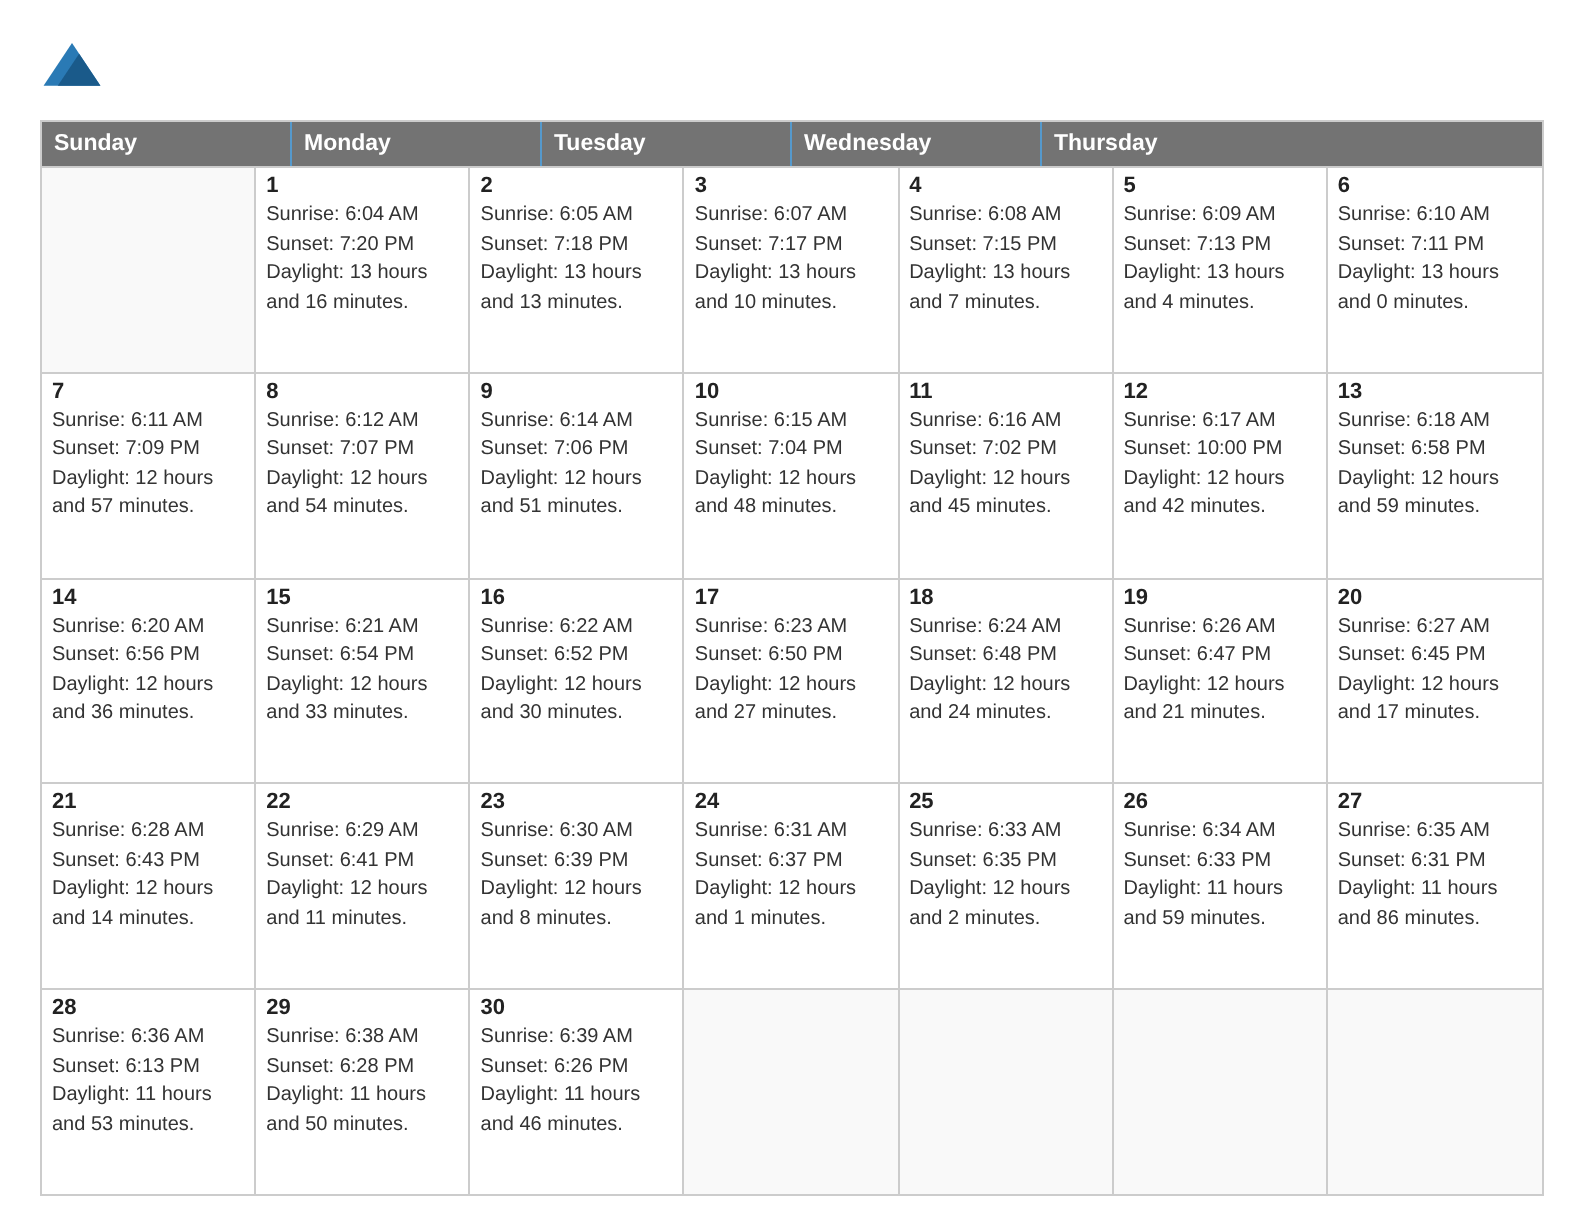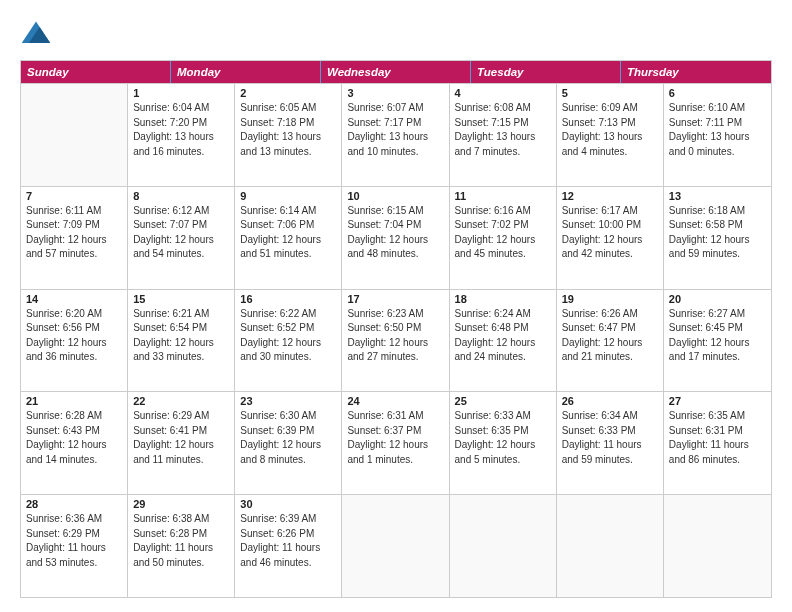--- a/index.html
+++ b/index.html
@@ -62,23 +62,22 @@
       font-weight: normal;
     }
     .calendar {
       flex: 1;
       display: flex;
       flex-direction: column;
       border: 1px solid #ccc;
     }
     .cal-header {
       display: grid;
-      grid-template-columns: repeat(5, 1fr);
-      background: #be185d;
-      font-style: italic;
+      grid-template-columns: repeat(6, 1fr);
+      background: #737373;
     }
     .cal-header-cell {
       color: #fff;
       font-size: 11.5px;
       font-weight: bold;
       padding: 5px 6px;
       text-align: left;
       border-right: 1px solid #5599cc;
     }
     .cal-header-cell:last-child { border-right: none; }
@@ -134,22 +133,22 @@
     <div class="title-block">
       <div class="month-title"></div>
       <div class="subtitle"></div>
     </div>
   </div>
 
   <div class="calendar">
     <div class="cal-header" id="cal-header">
         <div class="cal-header-cell">Sunday</div>
         <div class="cal-header-cell">Monday</div>
+        <div class="cal-header-cell">Tuesday</div>
         <div class="cal-header-cell">Wednesday</div>
-        <div class="cal-header-cell">Tuesday</div>
         <div class="cal-header-cell">Thursday</div>
       </div>
     <div class="cal-body" id="cal-body">
         <div class="cal-row">
           <div class="cal-cell empty"></div>
           <div class="cal-cell">
             <div class="day-num">1</div>
             <div class="day-info">
               <div>Sunrise: 6:04 AM</div>
               <div>Sunset: 7:20 PM</div>
@@ -369,21 +368,21 @@
               <div>Daylight: 12 hours</div>
               <div>and 1 minutes.</div>
             </div>
           </div>
           <div class="cal-cell">
             <div class="day-num">25</div>
             <div class="day-info">
               <div>Sunrise: 6:33 AM</div>
               <div>Sunset: 6:35 PM</div>
               <div>Daylight: 12 hours</div>
-              <div>and 5 minutes.</div>
+              <div>and 2 minutes.</div>
             </div>
           </div>
           <div class="cal-cell">
             <div class="day-num">26</div>
             <div class="day-info">
               <div>Sunrise: 6:34 AM</div>
               <div>Sunset: 6:33 PM</div>
               <div>Daylight: 11 hours</div>
               <div>and 59 minutes.</div>
             </div>
@@ -396,21 +395,21 @@
               <div>Daylight: 11 hours</div>
               <div>and 86 minutes.</div>
             </div>
           </div>
         </div>
         <div class="cal-row">
           <div class="cal-cell">
             <div class="day-num">28</div>
             <div class="day-info">
               <div>Sunrise: 6:36 AM</div>
-              <div>Sunset: 6:29 PM</div>
+              <div>Sunset: 6:13 PM</div>
               <div>Daylight: 11 hours</div>
               <div>and 53 minutes.</div>
             </div>
           </div>
           <div class="cal-cell">
             <div class="day-num">29</div>
             <div class="day-info">
               <div>Sunrise: 6:38 AM</div>
               <div>Sunset: 6:28 PM</div>
               <div>Daylight: 11 hours</div>

